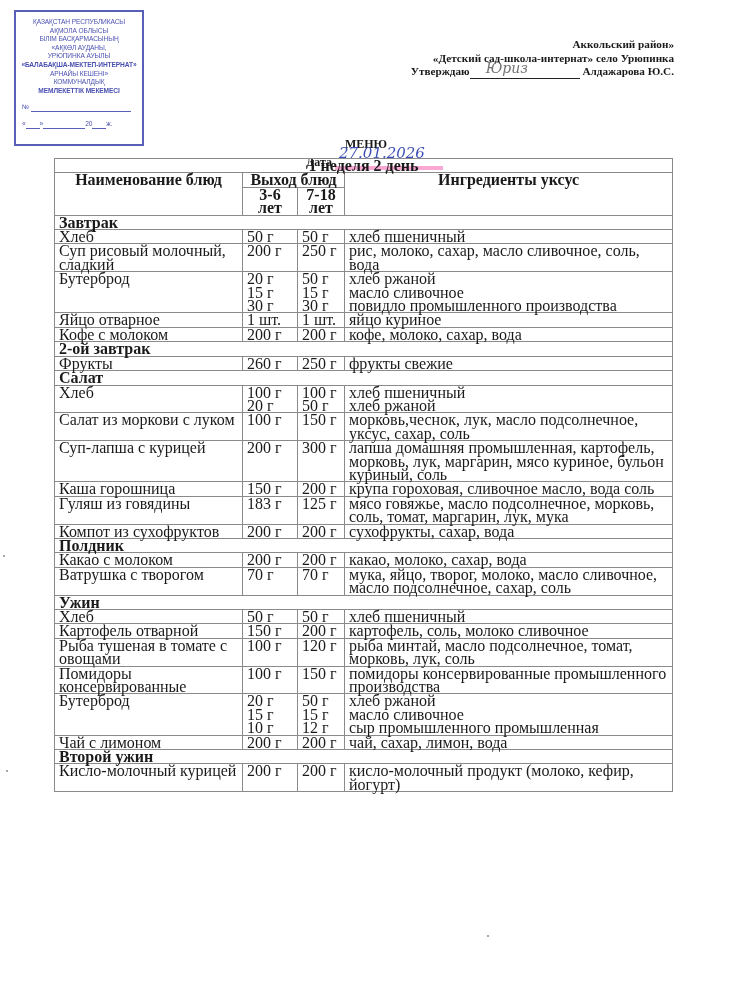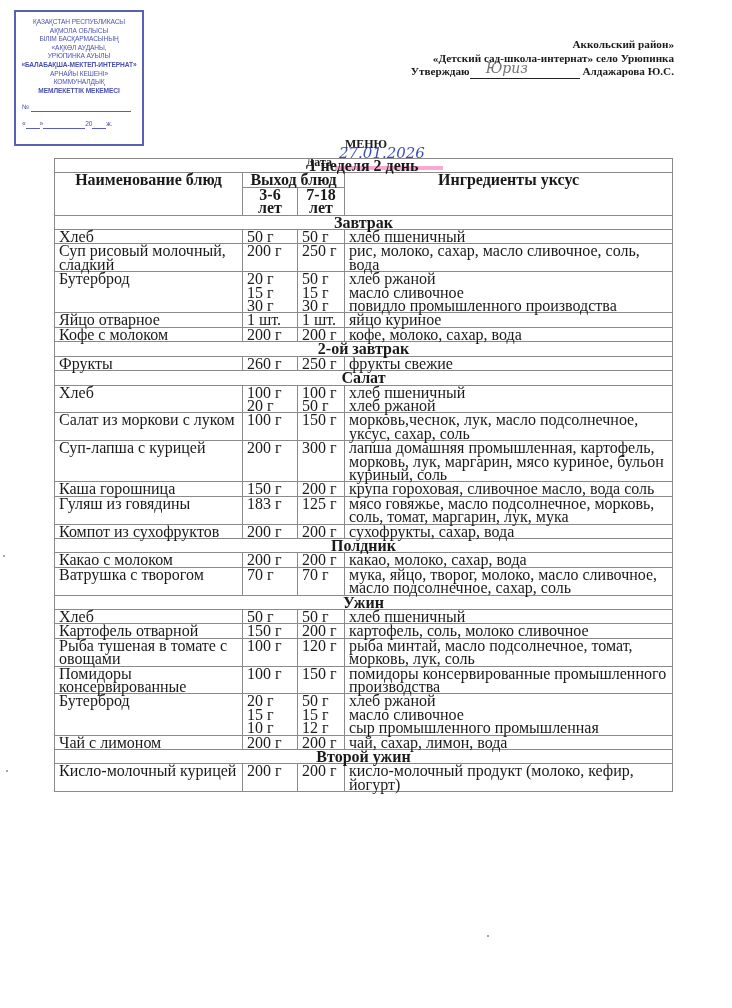--- a/index.html
+++ b/index.html
@@ -30,21 +30,21 @@
   .date-val { position: absolute; left: 4px; top: -6px; color: #3d4fb8; font-style: italic; font-weight: normal; font-size: 15px; font-family: "DejaVu Serif", serif; }
   table.menu {
     position: absolute; left: 54px; top: 158px; width: 619px; border-collapse: collapse;
     font-size: 16px; line-height: 13.4px;
   }
   table.menu td, table.menu th { border: 1px solid #8a8a8a; padding: 0 4px; vertical-align: top; }
   table.menu th { font-weight: bold; text-align: center; }
   .c-name { width: 188px; }
   .c-a { width: 55px; }
   .c-b { width: 47px; }
-  .section td { text-align: center; font-weight: bold; }
+  .section td { font-weight: bold; }
   .multi span { display: block; }
   .dot { position: absolute; width: 2px; height: 2px; background: #888; border-radius: 1px; }
 </style>
 </head>
 <body>
 
 <div class="stamp">
   <span class="line">ҚАЗАҚСТАН РЕСПУБЛИКАСЫ</span>
   <span class="line">АҚМОЛА ОБЛЫСЫ</span>
   <span class="line">БІЛІМ БАСҚАРМАСЫНЫҢ</span>

